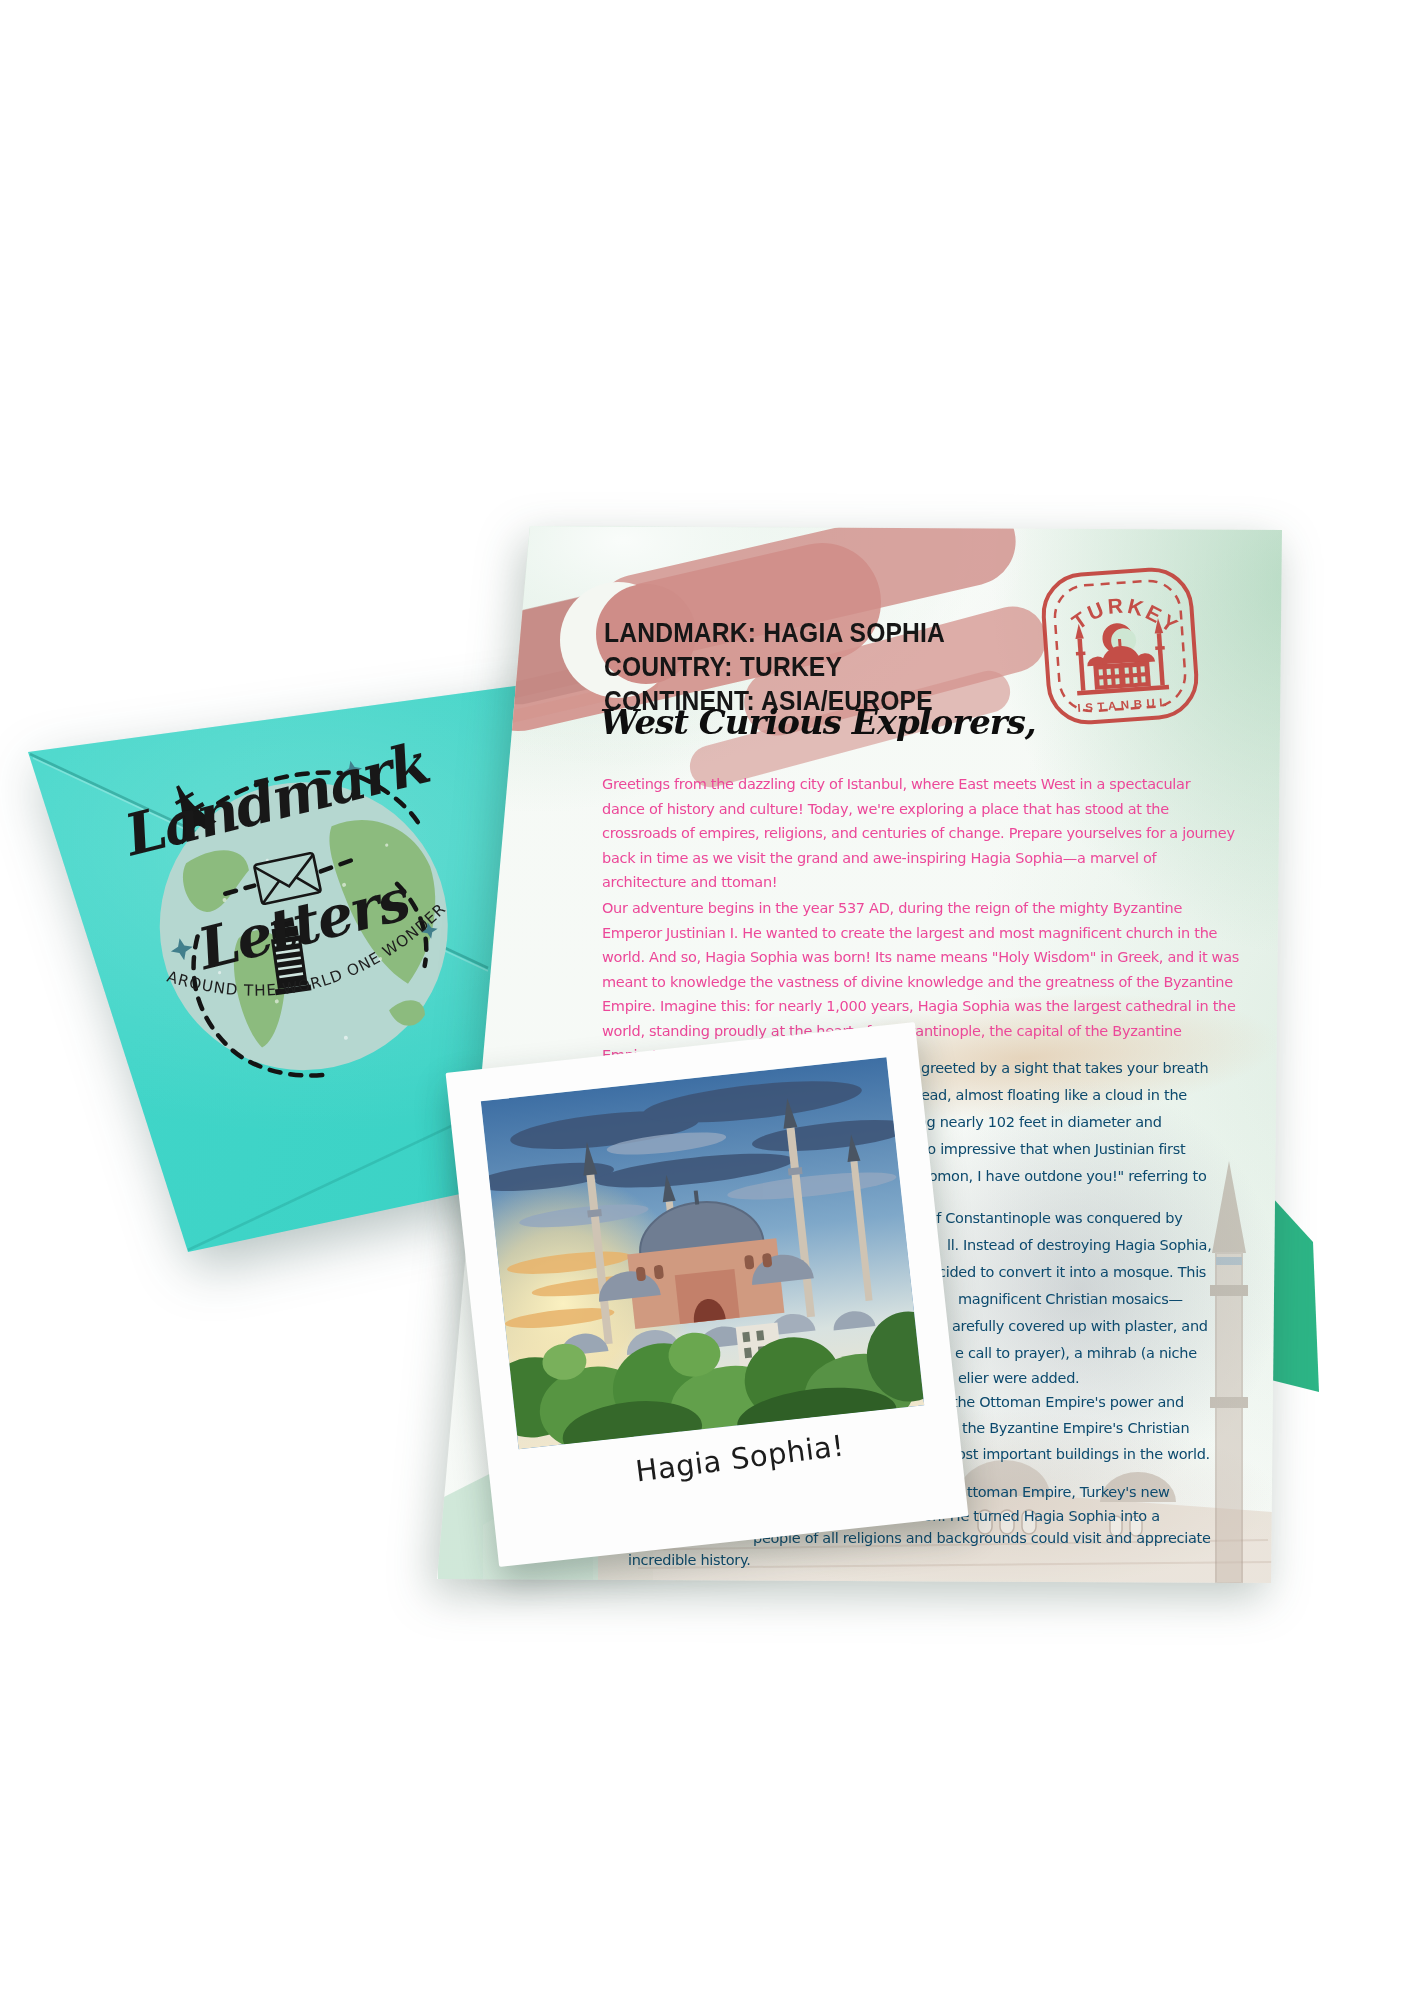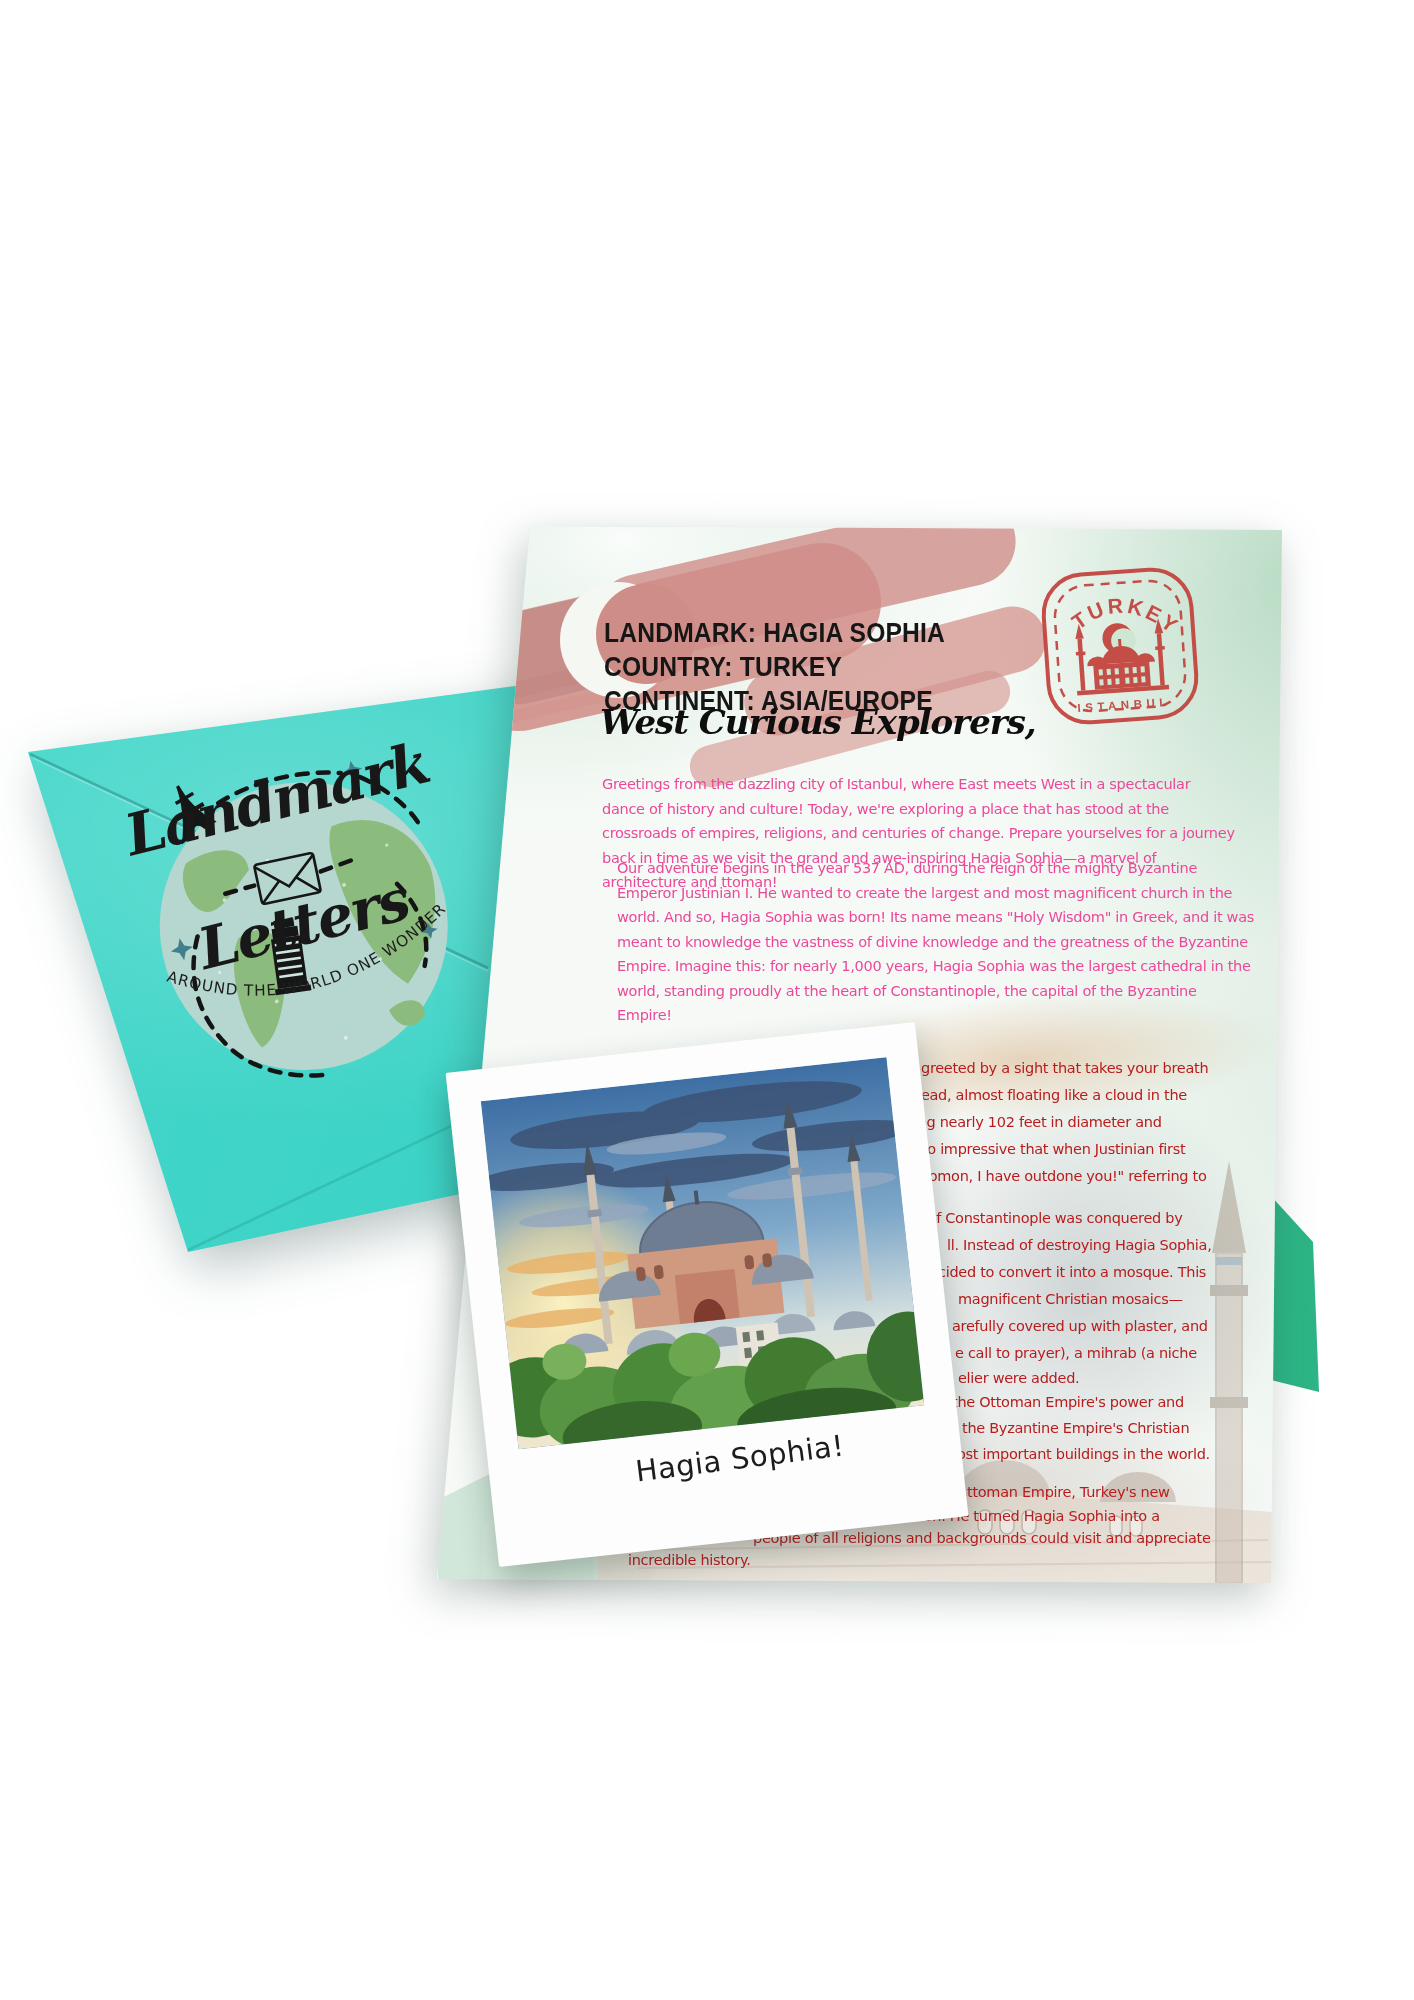--- a/index.html
+++ b/index.html
@@ -35,21 +35,21 @@
       linear-gradient(#f5f9f5,#f7faf7);
     clip-path:polygon(530px 526px,1282px 530px,1271px 1583px,437px 1579px);}
   .hdr{position:absolute;left:604px;top:616px;font-family:"Liberation Sans",sans-serif;
        font-weight:bold;font-size:28px;line-height:34px;color:#161616;letter-spacing:.2px;
        transform:scaleX(.88);transform-origin:left top;white-space:nowrap;}
   .salutation{position:absolute;left:600px;top:702px;font-family:"DejaVu Serif",serif;
        font-style:italic;font-weight:bold;font-size:34px;color:#0e0e0e;letter-spacing:-1px;
        white-space:nowrap;}
   .pblock{position:absolute;left:602px;font-size:14.5px;letter-spacing:-0.3px;color:#ec4899;
        line-height:24.5px;white-space:nowrap;}
-  .frag{position:absolute;font-size:14.5px;letter-spacing:-0.3px;color:#b91c1c;white-space:nowrap;}
+  .frag{position:absolute;font-size:14.5px;letter-spacing:-0.3px;color:#0c4a6e;white-space:nowrap;}
   
   .polaroid{position:absolute;left:471px;top:1046px;width:472px;height:497px;background:#fdfdfd;
        transform:rotate(-6.2deg);border-radius:2px;box-shadow:0 16px 34px rgba(25,45,40,.30);}
   .photo{position:absolute;left:32px;top:32px;width:408px;height:350px;overflow:hidden;background:#7fa8c9;}
   .caption{position:absolute;left:30px;right:0;top:398px;text-align:center;font-size:29px;
        color:#1c1c1c;letter-spacing:.5px;transform:rotate(-1deg);}
   .wedge{position:absolute;inset:0;background:#2db586;
        clip-path:polygon(1271px 1196px,1313px 1242px,1319px 1392px,1271px 1380px);}
   .soft{position:absolute;border-radius:50%;}
 </style>
@@ -254,21 +254,21 @@
   <div class="salutation">West Curious Explorers,</div>
 
   <div class="pblock" style="top:772px;">
     <div>Greetings from the dazzling city of Istanbul, where East meets West in a spectacular</div>
     <div>dance of history and culture! Today, we're exploring a place that has stood at the</div>
     <div>crossroads of empires, religions, and centuries of change. Prepare yourselves for a journey</div>
     <div>back in time as we visit the grand and awe-inspiring Hagia Sophia—a marvel of</div>
     <div>architecture and ttoman!</div>
   </div>
 
-  <div class="pblock" style="top:856px;margin-left:15px;">
+  <div class="pblock" style="top:896px;">
     <div>Our adventure begins in the year 537 AD, during the reign of the mighty Byzantine</div>
     <div>Emperor Justinian I. He wanted to create the largest and most magnificent church in the</div>
     <div>world. And so, Hagia Sophia was born! Its name means "Holy Wisdom" in Greek, and it was</div>
     <div>meant to knowledge the vastness of divine knowledge and the greatness of the Byzantine</div>
     <div>Empire. Imagine this: for nearly 1,000 years, Hagia Sophia was the largest cathedral in the</div>
     <div>world, standing proudly at the heart of Constantinople, the capital of the Byzantine</div>
     <div>Empire!</div>
   </div>
 
   <div class="frag" style="left:921px;top:1060px;">greeted by a sight that takes your breath</div>

